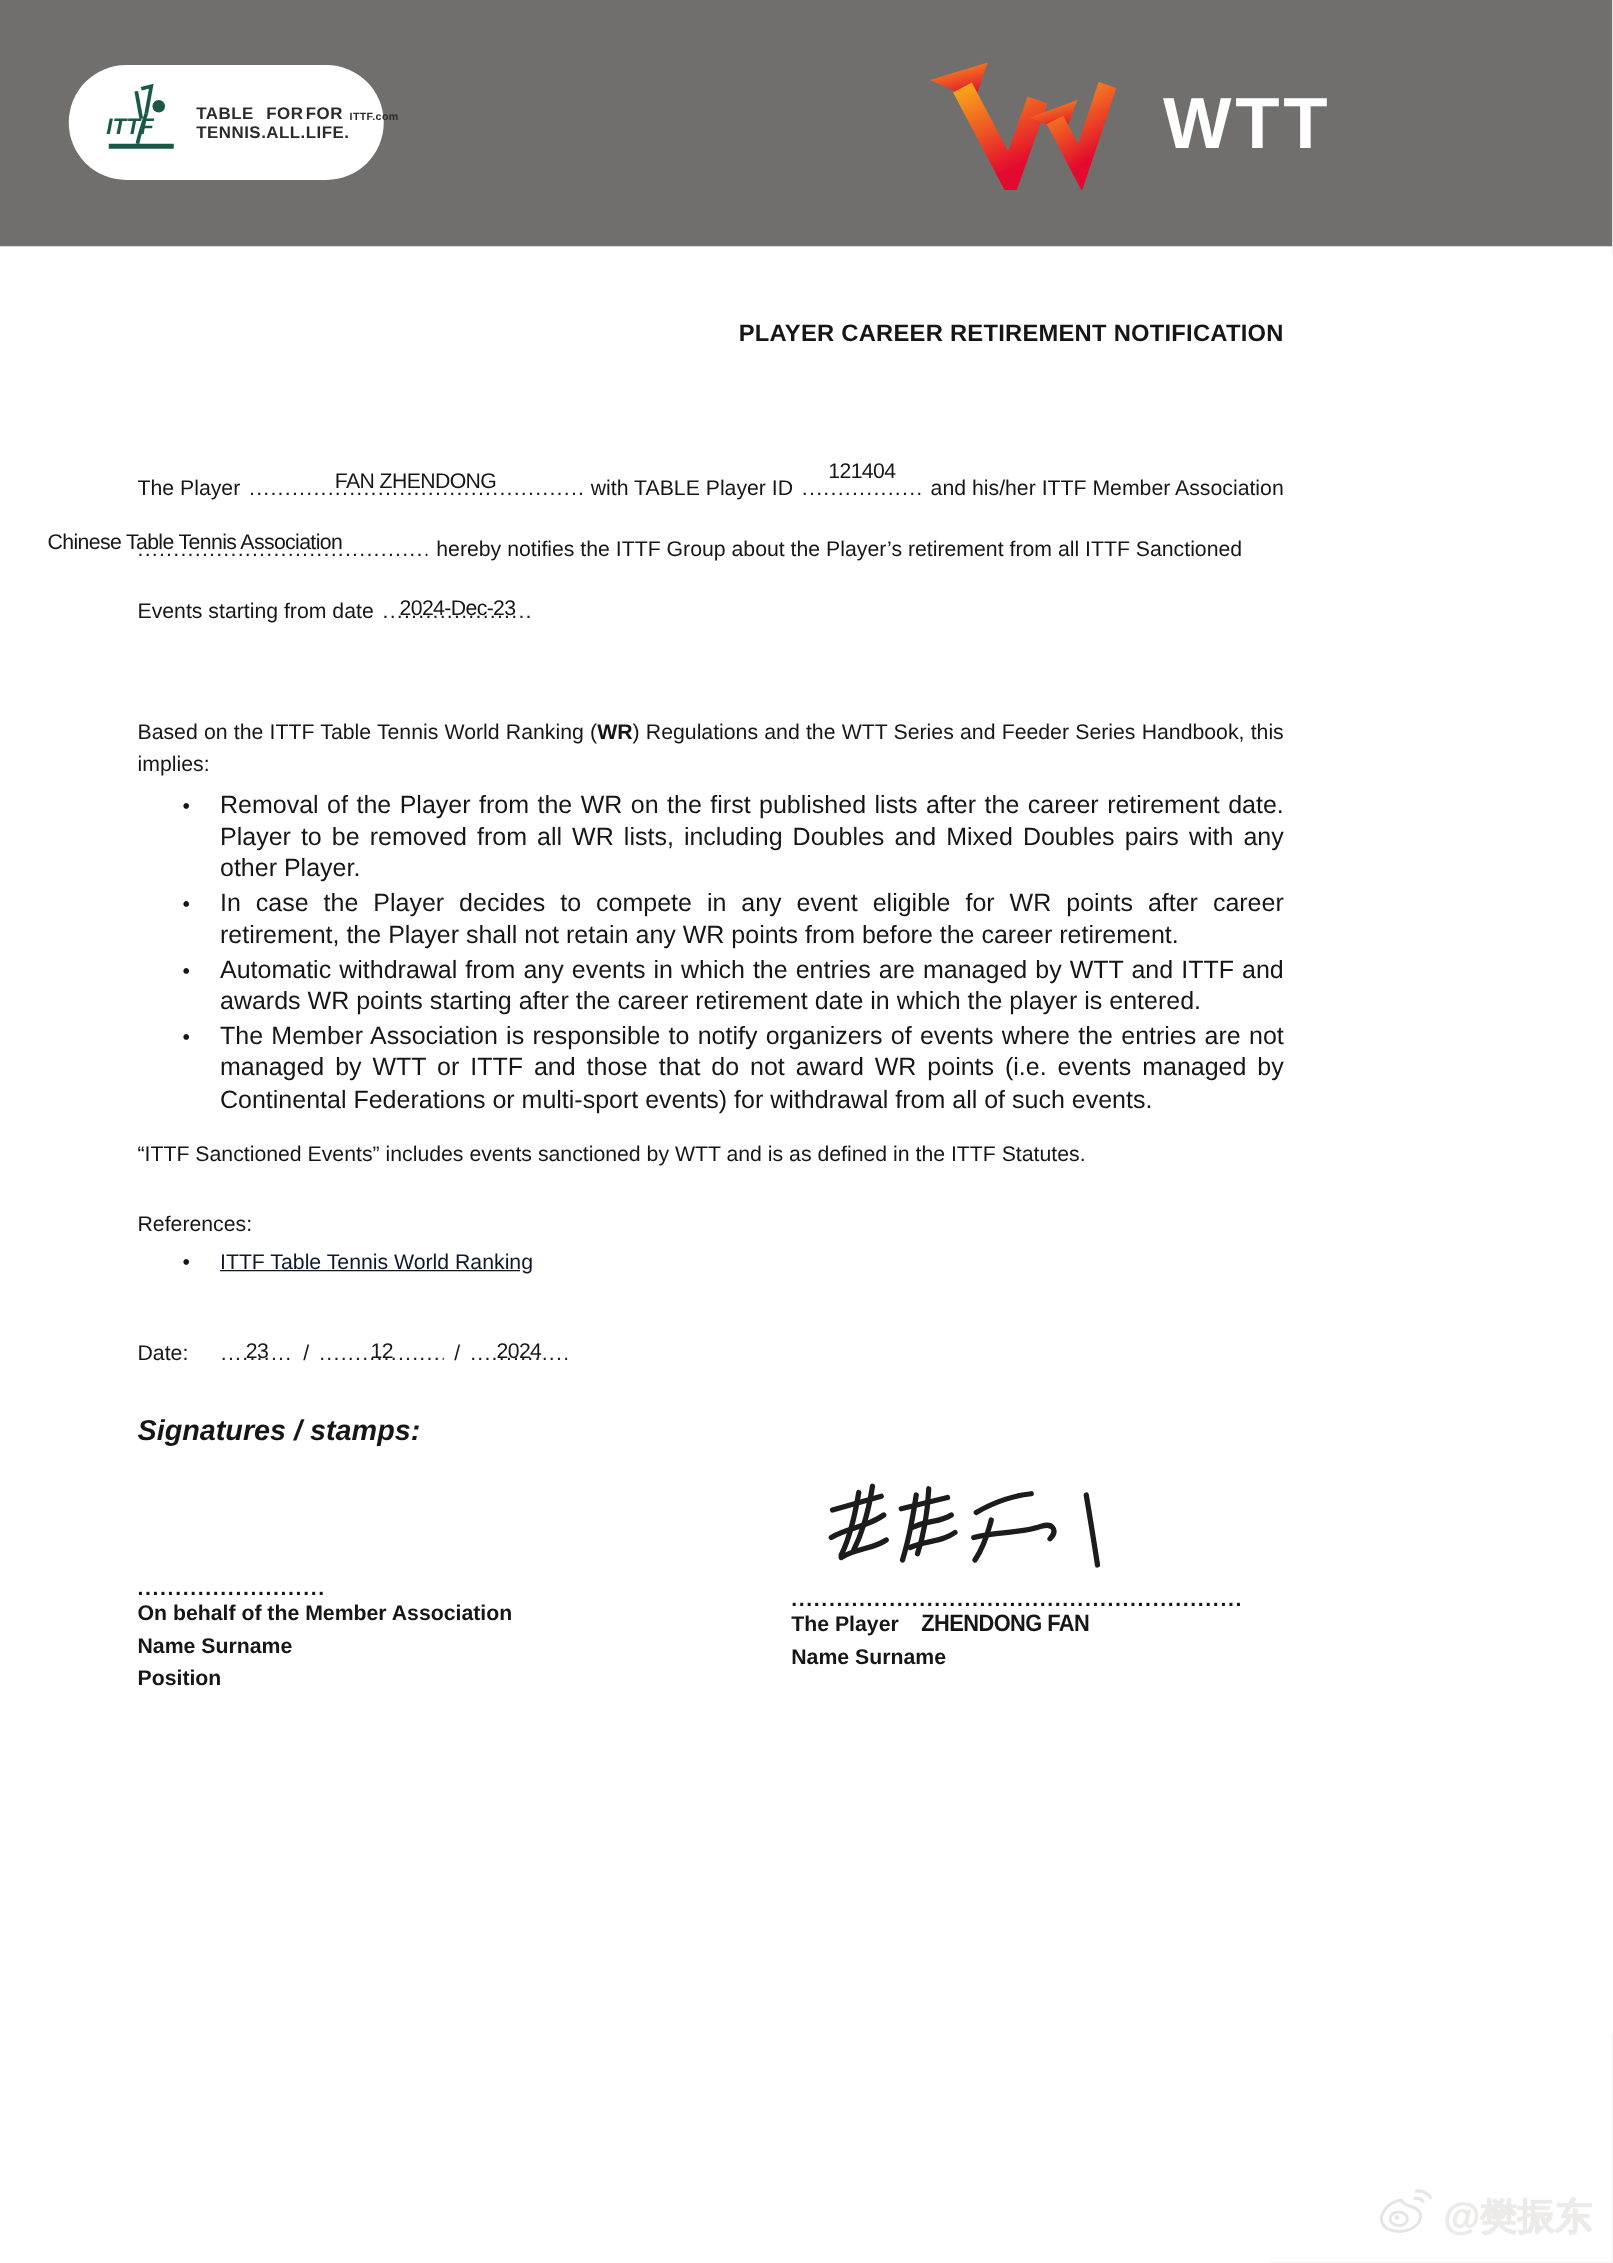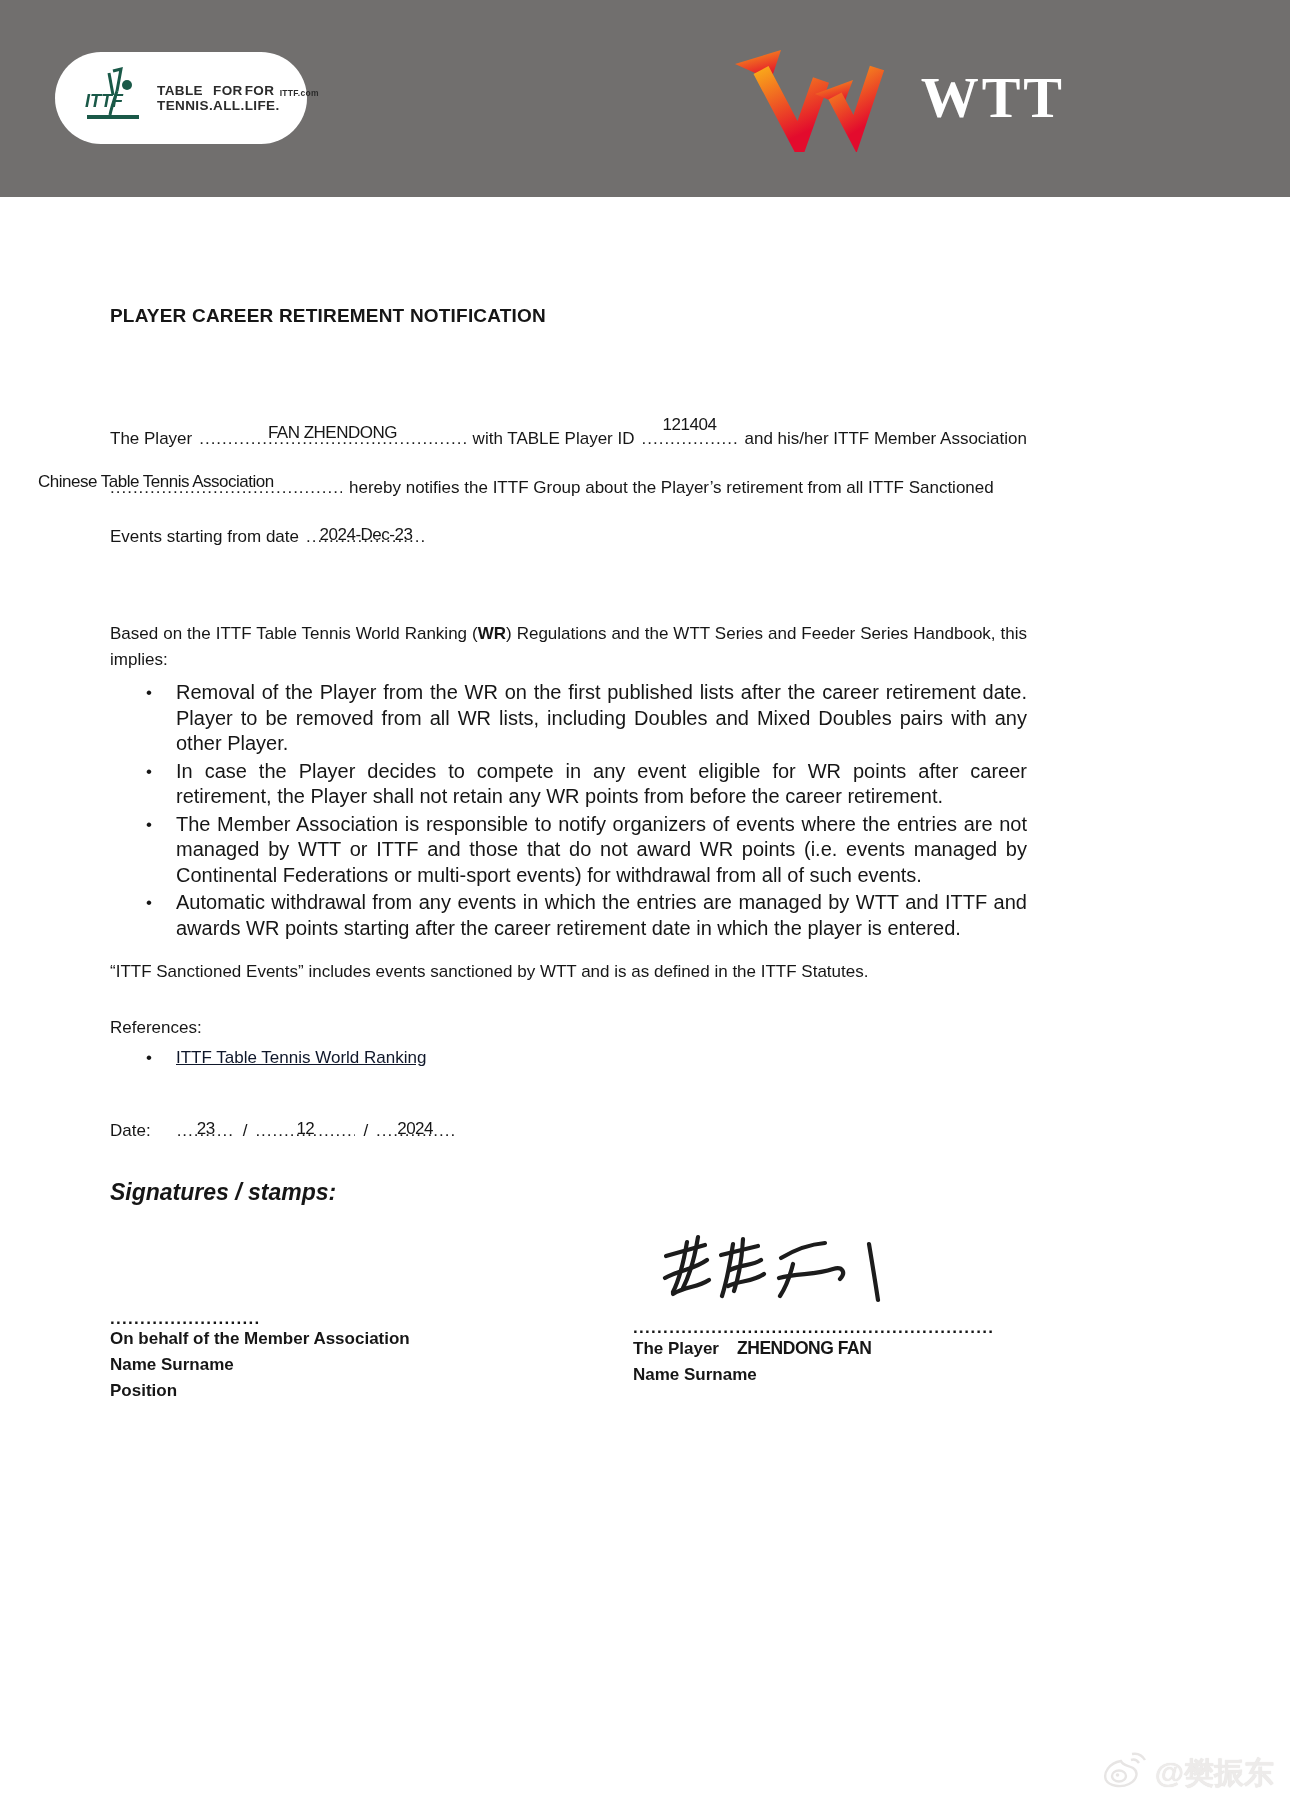--- a/index.html
+++ b/index.html
@@ -26,36 +26,36 @@
     display:flex;align-items:center;
     box-sizing:border-box;
     padding-left:28px;gap:12px;
   }
   .ittf-glyph{flex:0 0 auto;}
   .ittf-text{display:flex;flex-direction:row;line-height:15px;}
   .ittf-tagline{font-weight:bold;font-size:13.5px;color:#2b2b2b;letter-spacing:0.4px;}
   .ittf-site{font-weight:bold;font-size:8.5px;color:#2b2b2b;margin-top:3px;letter-spacing:0.3px;}
   .wtt-logo{
     position:absolute;right:225px;top:40px;
-    display:flex;align-items:center;gap:22px;font-family:Liberation Serif, serif;
+    display:flex;align-items:center;gap:22px;
   }
   .wtt-text{
     color:#ffffff;font-weight:bold;font-size:58px;
     letter-spacing:3px;line-height:1;
   }
 
   
   .content{
     position:relative;
     margin-left:110px;
     width:917px;
   }
   .doc-title{
-    margin-top:108px;
-    text-align:left;
+    margin-top:60px;
+    text-align:right;
     font-size:19px;font-weight:bold;letter-spacing:0.2px;
   }
 
   .intro{margin-top:98px;font-size:17px;}
   .fline{
     display:flex;align-items:baseline;
     white-space:nowrap;
     margin-bottom:21px;
     line-height:28px;
   }
@@ -239,22 +239,22 @@
           <span class="val on-dots condensed">2024-Dec-23</span>
         </span>
       </div>
     </div>
 
     <div class="basis"><span>Based on the ITTF Table Tennis World Ranking (</span><b>WR</b><span>) Regulations and the WTT Series and Feeder Series Handbook, this implies:</span></div>
 
     <ul class="bullets">
       <li>Removal of the Player from the WR on the first published lists after the career retirement date. Player to be removed from all WR lists, including Doubles and Mixed Doubles pairs with any other Player.</li>
       <li>In case the Player decides to compete in any event eligible for WR points after career retirement, the Player shall not retain any WR points from before the career retirement.</li>
+      <li>Automatic withdrawal from any events in which the entries are managed by WTT and ITTF and awards WR points starting after the career retirement date in which the player is entered.</li>
       <li>The Member Association is responsible to notify organizers of events where the entries are not managed by WTT or ITTF and those that do not award WR points (i.e. events managed by Continental Federations or multi-sport events) for withdrawal from all of such events.</li>
-      <li>Automatic withdrawal from any events in which the entries are managed by WTT and ITTF and awards WR points starting after the career retirement date in which the player is entered.</li>
     </ul>
 
     <div class="note">“ITTF Sanctioned Events” includes events sanctioned by WTT and is as defined in the ITTF Statutes.</div>
 
     <div class="refs">
       <div class="refs-label">References:</div>
       <ul class="ref-list">
         <li><a class="ref-link">ITTF Table Tennis World Ranking</a></li>
       </ul>
     </div>

